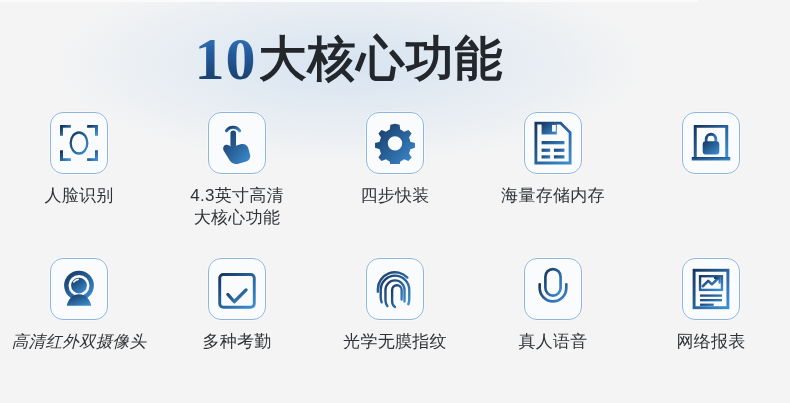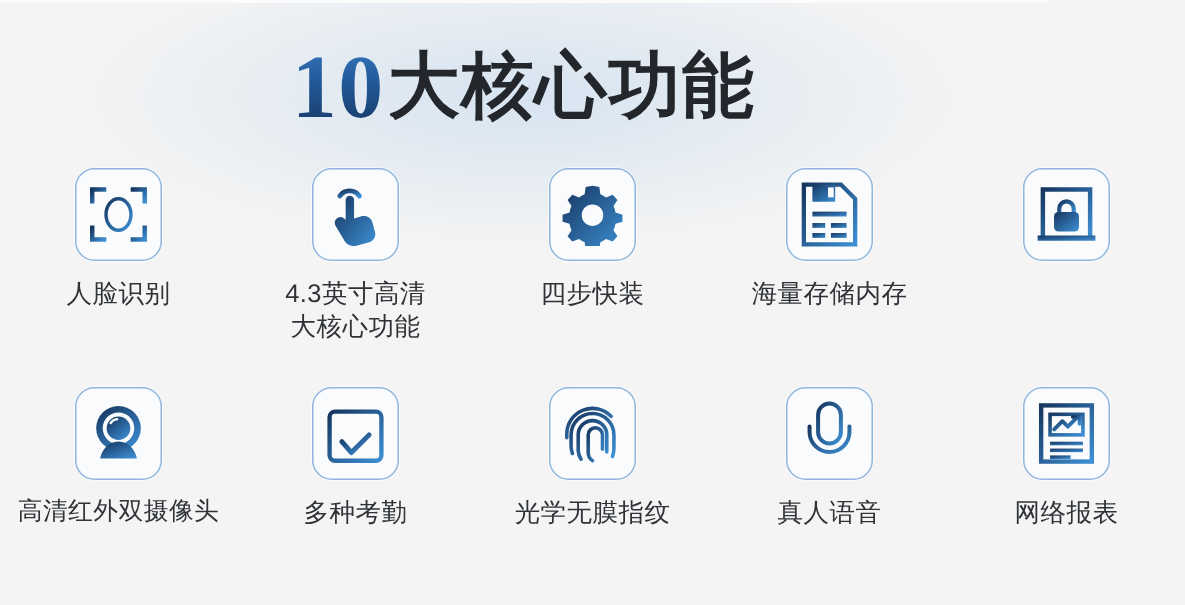--- a/index.html
+++ b/index.html
@@ -100,21 +100,21 @@
   .label {
     margin-top: 11px;
     font-size: 17px;
     color: #2f3337;
     text-align: center;
     line-height: 1.32;
     letter-spacing: 0.3px;
     white-space: pre-line;
     font-family: "Liberation Sans", "DejaVu Sans", sans-serif;
   }
-  .label.wide { font-size: 16.5px; }
+  .label.wide { font-size: 16.5px; font-style: italic; }
 </style>
 </head>
 <body>
 
 <div class="page">
   <div class="top-hairline"></div>
 
   <div class="title-wrap">
     <span class="title-num">10</span><span class="title-cn">大核心功能</span>
   </div>

